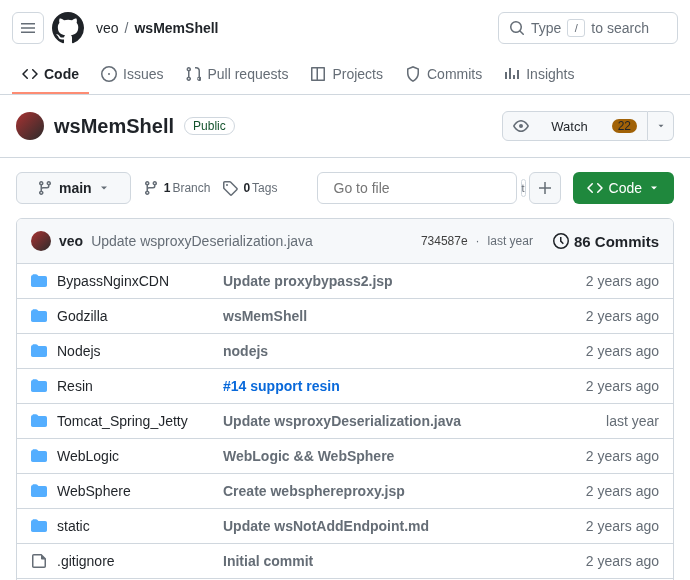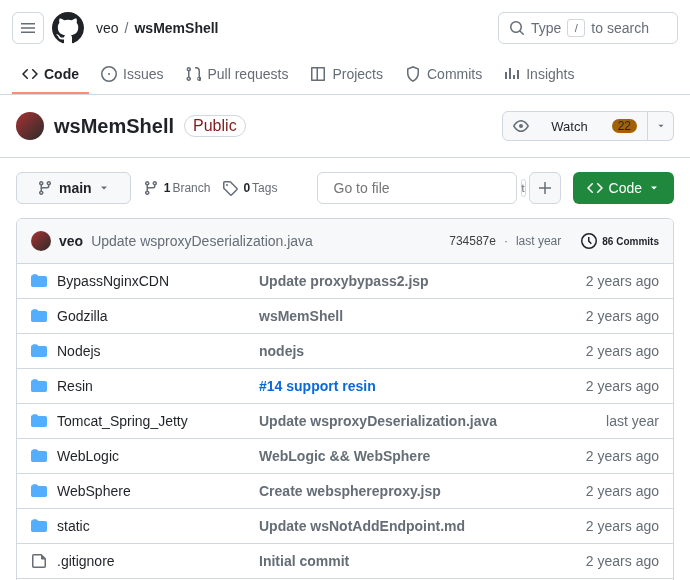--- a/index.html
+++ b/index.html
@@ -21,21 +21,21 @@
 
 .tabs { display: flex; align-items: center; border-bottom: 1px solid #d0d7de; padding: 0 12px; gap: 2px; }
 .tab { display: flex; align-items: center; gap: 6px; padding: 10px 10px; color: #656d76; font-size: 14px; border-bottom: 2px solid transparent; cursor: pointer; }
 .tab.active { color: #1f2328; font-weight: 600; border-bottom-color: #fd8c73; }
 .tab svg { width: 16px; height: 16px; }
 
 
 .repo-head { display: flex; align-items: center; padding: 16px 16px 16px 16px; gap: 10px; border-bottom: 1px solid #d0d7de; }
 .avatar-lg { width: 28px; height: 28px; border-radius: 50%; background: linear-gradient(135deg, #a83232, #2b2b2b); }
 .repo-head h1 { font-size: 20px; font-weight: 600; }
-.badge-public { border: 1px solid #d0d7de; border-radius: 2em; padding: 1px 8px; font-size: 16px; color: #7f1d1d; }
+.badge-public { border: 1px solid #d0d7de; border-radius: 2em; padding: 1px 8px; font-size: 12px; color: #14532d; }
 .repo-head-spacer { flex: 1; }
 .btn { display: inline-flex; align-items: center; gap: 22px; border: 1px solid #d0d7de; background: #f6f8fa; border-radius: 6px; padding: 4px 10px; font-size: 13px; color: #1f2328; height: 30px; cursor: pointer; }
 .btn .count { background: #a16207; border-radius: 2em; padding: 0 6px; font-size: 12px; margin-left: 2px; }
 .btn-split { display: inline-flex; }
 .btn-split .btn { border-radius: 6px 0 0 6px; }
 .btn-split .drop { border: 1px solid #d0d7de; border-left: none; background: #f6f8fa; border-radius: 0 6px 6px 0; width: 26px; display: flex; align-items: center; justify-content: center; height: 30px; cursor: pointer; }
 
 
 .toolbar { display: flex; align-items: center; padding: 14px 16px; gap: 12px; }
 .branch-btn { display: inline-flex; align-items: center; gap: 6px; border: 1px solid #d0d7de; background: #f6f8fa; border-radius: 6px; padding: 5px 20px; font-size: 14px; font-weight: 600; cursor: pointer; height: 32px; }
@@ -50,25 +50,25 @@
 
 
 .filebox { margin: 0 16px 16px 16px; border: 1px solid #d0d7de; border-radius: 6px; overflow: hidden; }
 .commit-row { display: flex; align-items: center; background: #f6f8fa; padding: 12px 14px; gap: 8px; border-bottom: 1px solid #d0d7de; font-size: 14px; }
 .avatar-sm { width: 20px; height: 20px; border-radius: 50%; background: linear-gradient(135deg, #a83232, #2b2b2b); }
 .commit-author { font-weight: 600; }
 .commit-msg { color: #656d76; }
 .commit-spacer { flex: 1; }
 .commit-sha { color: #404040; font-size: 12px; }
 .commit-time { color: #656d76; font-size: 12px; }
-.commits-link { display: inline-flex; align-items: center; gap: 5px; font-weight: 600; font-size: 10px; margin-left: 12px; cursor: pointer; }
+.commits-link { display: inline-flex; align-items: center; gap: 5px; font-weight: 600; font-size: 15px; margin-left: 12px; cursor: pointer; }
 
 .file-row { display: flex; align-items: center; padding: 9px 14px; border-bottom: 1px solid #d0d7de; font-size: 14px; }
 .file-row:last-child { border-bottom: none; }
-.file-row .fname { width: 228px; display: flex; align-items: center; gap: 10px; cursor: pointer; }
+.file-row .fname { width: 192px; display: flex; align-items: center; gap: 10px; cursor: pointer; }
 .file-row .fmsg { flex: 1; color: #656d76; cursor: pointer; font-weight: bold; }
 .file-row .fmsg.link { color: #0969da; }
 .file-row .ftime { color: #656d76; text-align: right; width: 100px; }
 .folder-icon svg { fill: #54aeff; }
 .file-icon svg { fill: #656d76; }
 
 .icon16 { width: 16px; height: 16px; display: inline-flex; }
 </style>
 </head>
 <body>

